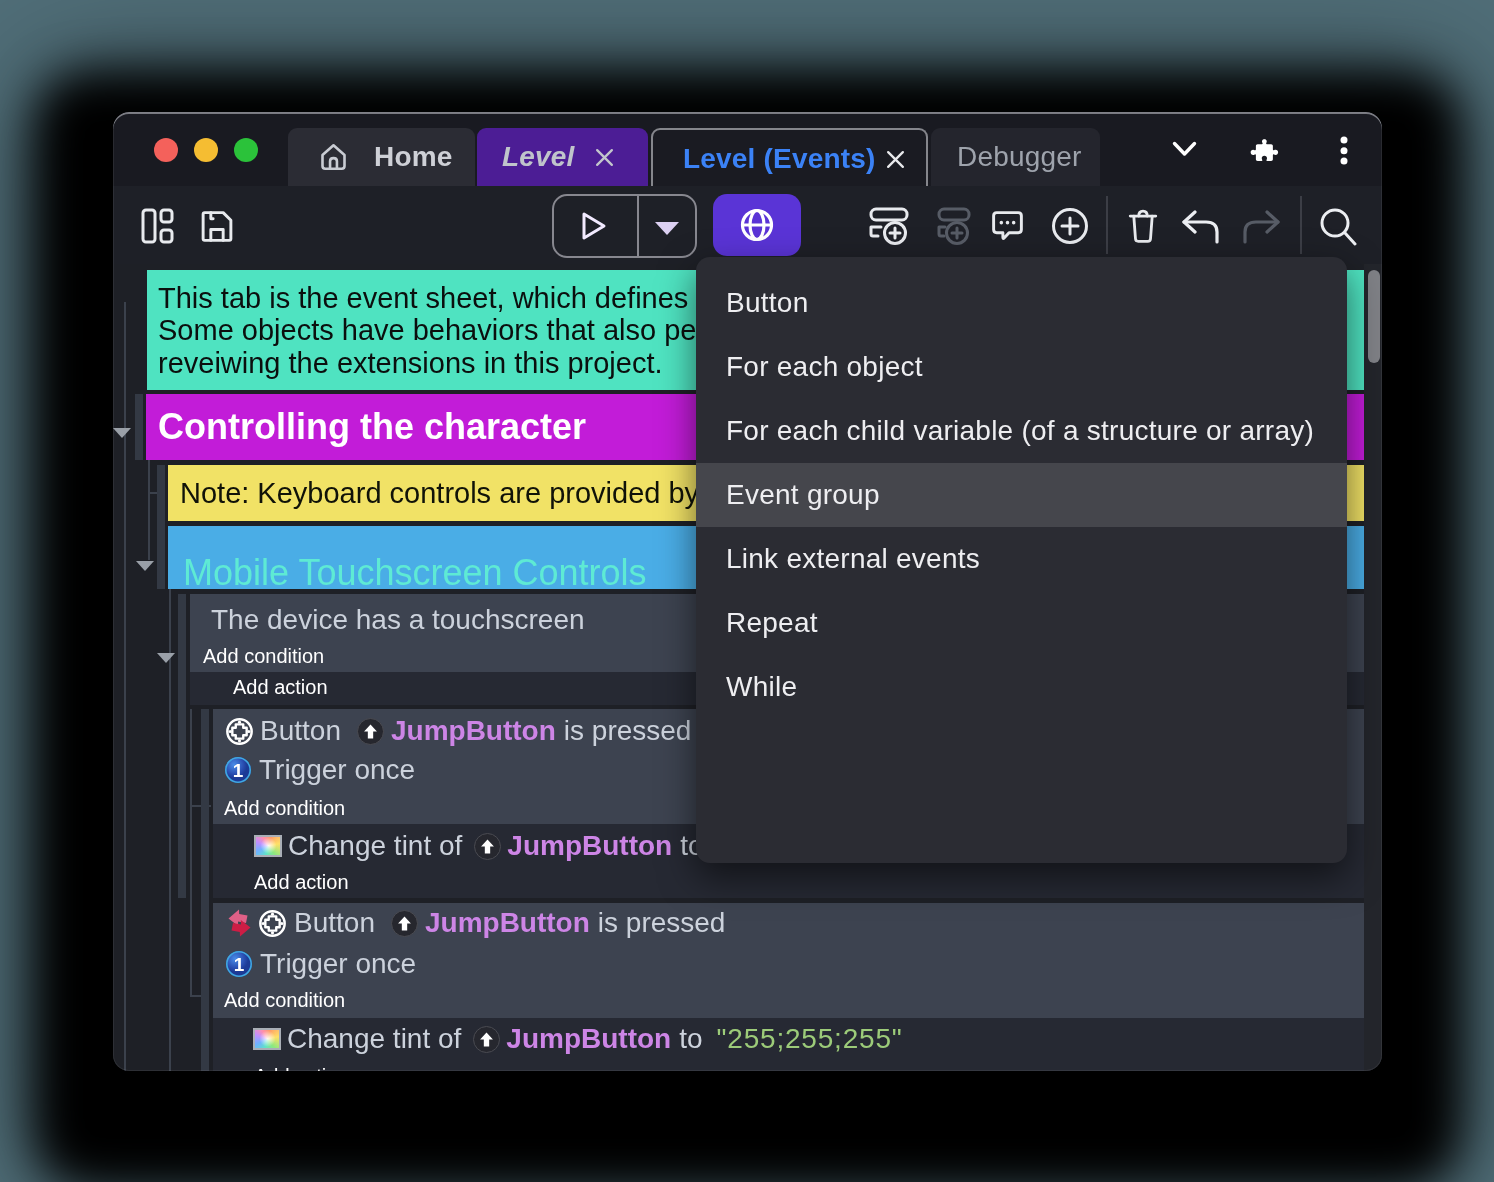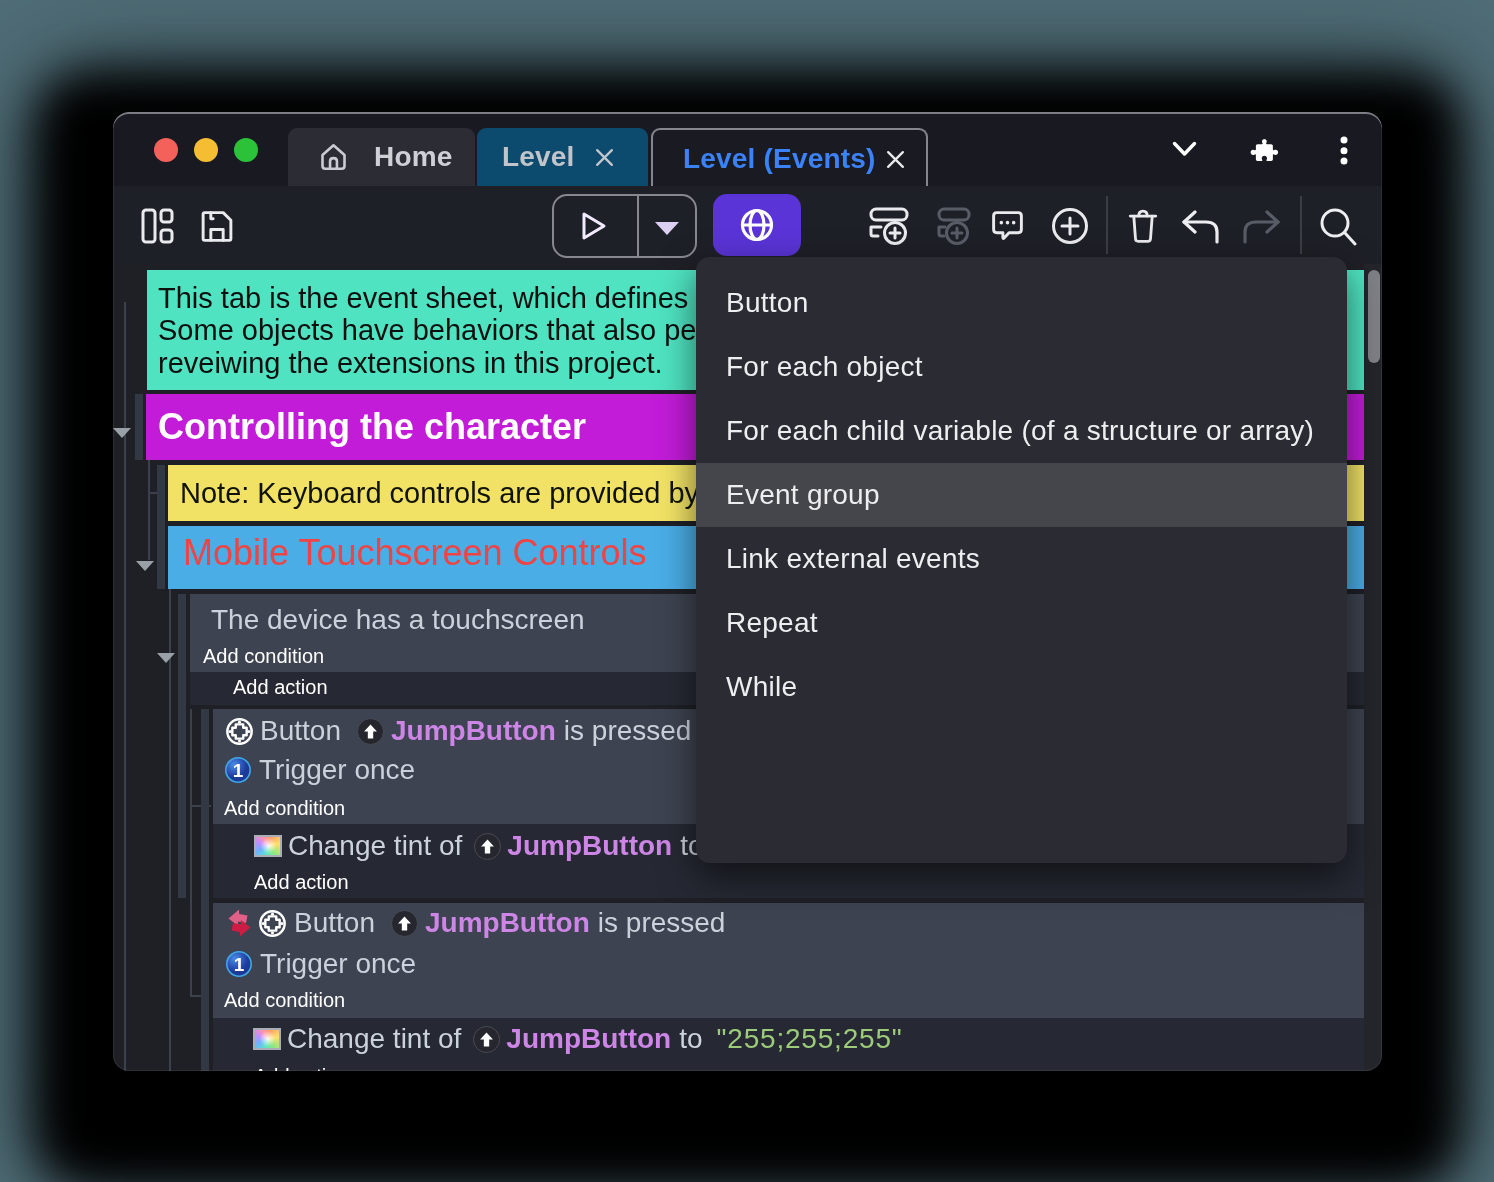--- a/index.html
+++ b/index.html
@@ -51,34 +51,37 @@
     <div class="tl" style="left:121px; background:#2bc23a;"></div>
 
     <div class="tab" style="left:175px; width:187px; background:#2b2c34;">
       <svg class="abs" style="left:29px; top:12px;" width="33" height="34" viewBox="0 0 24 24" fill="none" stroke="#c9ccd3" stroke-width="1.9" stroke-linejoin="round" stroke-linecap="round">
         <path d="M4 10.5 L12 3.5 L20 10.5 L20 18.5 Q20 20.5 18 20.5 L6 20.5 Q4 20.5 4 18.5 Z"></path>
         <path d="M9.5 20.5 L9.5 15 Q9.5 12.8 12 12.8 Q14.5 12.8 14.5 15 L14.5 20.5"></path>
       </svg>
       <div class="lbl" style="left:86px; color:#ced0d6;">Home</div>
     </div>
 
-    <div class="tab" style="left:364px; width:171px; background:#0c4a6e;">
+    <div class="tab" style="left:364px; width:171px; background:#4c1d95;font-style:italic;">
       <div class="lbl" style="left:25px; color:#c0c4cb;">Level</div>
       <svg class="abs" style="left:117px; top:19px;" width="21" height="21" viewBox="0 0 20 20" stroke="#c3c6cc" stroke-width="2.2" stroke-linecap="round">
           <path d="M3 3 L17 17 M17 3 L3 17"></path>
         </svg>
     </div>
 
     <div class="tab" style="left:538px; width:277px; background:#1a1b22; border:2px solid #85868c; border-bottom:none; height:60px;">
       <div class="lbl" style="left:30px; color:#3b82f6;">Level (Events)</div>
       <svg class="abs" style="left:232px; top:19px;" width="21" height="21" viewBox="0 0 20 20" stroke="#e8e9ec" stroke-width="2.2" stroke-linecap="round">
           <path d="M3 3 L17 17 M17 3 L3 17"></path>
         </svg>
     </div>
 
+    <div class="tab" style="left:818px; width:169px; background:#24252d; border-radius:9px 9px 0 0;">
+      <div class="lbl" style="left:26px; color:#9ea3ac; font-weight:400;">Debugger</div>
+    </div>
 
     <svg class="abs" style="left:1059px; top:29px;" width="25" height="17" viewBox="0 0 25 17" fill="none" stroke="#ffffff" stroke-width="3.4" stroke-linecap="round" stroke-linejoin="round">
         <path d="M2.5 2.5 L12.5 13 L22.5 2.5"></path>
       </svg>
     <svg class="abs" style="left:1136px; top:23px;" width="31" height="30" viewBox="0 0 24 24" fill="#ffffff">
         <path d="M10.2 2.6c1.3 0 2.1 0.9 2.1 2 0 0.5-0.2 0.9-0.4 1.3-0.2 0.4 0 0.9 0.5 0.9h3.4c0.8 0 1.4 0.6 1.4 1.4v2.9c0 0.5 0.5 0.8 0.9 0.5 0.4-0.3 0.8-0.4 1.3-0.4 1.2 0 2 0.8 2 2.1s-0.9 2.1-2 2.1c-0.5 0-0.9-0.2-1.3-0.4-0.4-0.3-0.9 0-0.9 0.5v3.4c0 0.8-0.6 1.4-1.4 1.4h-3.2c-0.5 0-0.8-0.5-0.5-0.9 0.3-0.4 0.4-0.8 0.4-1.3 0-1.2-0.8-2-2.1-2s-2.1 0.9-2.1 2c0 0.5 0.2 0.9 0.4 1.3 0.3 0.4 0 0.9-0.5 0.9H5c-0.8 0-1.4-0.6-1.4-1.4v-3.4c0-0.5-0.5-0.8-0.9-0.5-0.4 0.3-0.8 0.4-1.3 0.4-1.2 0-2-0.8-2-2.1s0.9-2.1 2-2.1c0.5 0 0.9 0.2 1.3 0.4 0.4 0.3 0.9 0 0.9-0.5V8.2c0-0.8 0.6-1.4 1.4-1.4h3.4c0.5 0 0.8-0.5 0.5-0.9-0.3-0.4-0.4-0.8-0.4-1.3 0-1.1 0.8-2 2.1-2z" transform="translate(1.5,0.5)"></path>
       </svg>
     <svg class="abs" style="left:1224px; top:24px;" width="14" height="30" viewBox="0 0 14 30" fill="#ffffff">
         <circle cx="7" cy="4" r="3.5"></circle>
         <circle cx="7" cy="14.7" r="3.5"></circle>
@@ -194,21 +197,21 @@
       reveiwing the extensions in this project.
     </div>
 
     <div class="row" style="left:33px; top:130px; width:1218px; height:66px; background:#c21cd8;"></div>
     <div class="row line" style="left:45px; top:146px; height:34px; color:#ffffff; font-size:36px; font-weight:700;">Controlling the character</div>
 
     <div class="row" style="left:55px; top:201px; width:1196px; height:56px; background:#f1e266;"></div>
     <div class="row line" style="left:67px; top:212px; height:34px; color:#101208; font-size:29px;">Note: Keyboard controls are provided by default, but touch needs</div>
 
     <div class="row" style="left:55px; top:262px; width:1196px; height:63px; background:#4aade6;"></div>
-    <div class="row line" style="left:70px; top:272px; height:34px; color:#ef4444; font-size:36px; font-weight:400;">Mobile Touchscreen Controls</div>
+    <div class="row line" style="left:70px; top:292px; height:34px; color:#5eead4; font-size:36px; font-weight:400;">Mobile Touchscreen Controls</div>
 
     <div class="row" style="left:77px; top:330px; width:1174px; height:78px; background:#3d4350;"></div>
     <div class="row" style="left:77px; top:408px; width:1174px; height:33px; background:#262933;"></div>
     <div class="row line" style="left:91px; top:340px; height:30px;flex-direction:column;">
       <svg width="30" height="30" viewBox="0 0 30 30" fill="#2d62cb">
           <path fill-rule="evenodd" d="M11.8 5.5 L11.9 0.5 L18.1 0.5 L18.2 5.5 L20.4 6.6 L24.4 3.6 L28.2 8.4 L24.4 11.6 L24.9 13.9 L29.8 15.2 L28.4 21.2 L23.5 20.3 L22.0 22.1 L24.1 26.7 L18.5 29.4 L16.2 24.9 L13.8 24.9 L11.5 29.4 L5.9 26.7 L8.0 22.1 L6.5 20.3 L1.6 21.2 L0.2 15.2 L5.1 13.9 L5.6 11.6 L1.8 8.4 L5.6 3.6 L9.6 6.6 Z M15 9.6 a5.4 5.4 0 1 0 0.001 0 Z"></path>
         </svg>
       <span class="etxt" style="margin-left:7px;">The device has a touchscreen</span>
     </div>
     <div class="row line dim" style="left:90px; top:375px; height:34px;">Add condition</div>

